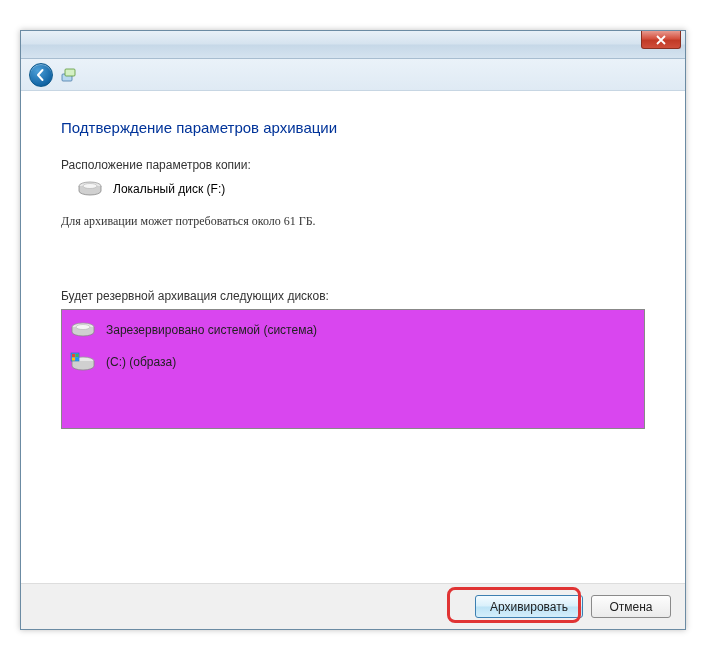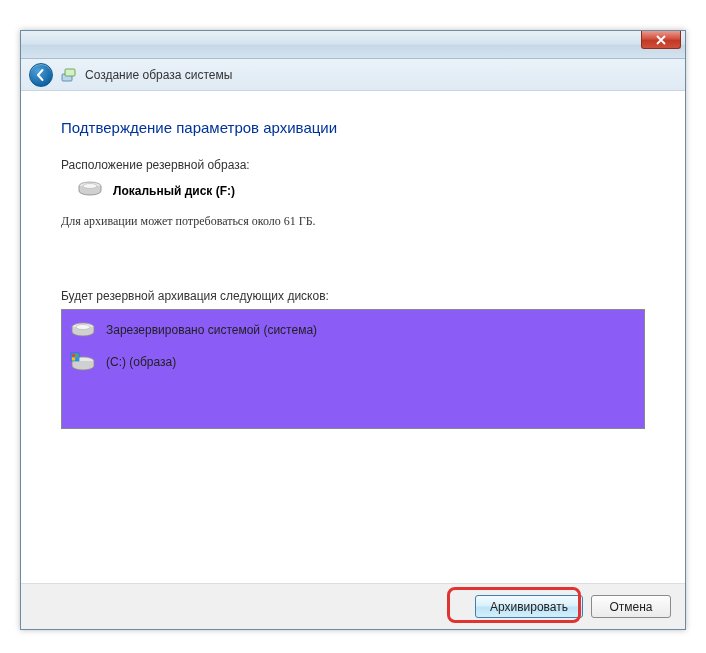--- a/index.html
+++ b/index.html
@@ -79,42 +79,41 @@
       font-weight: normal;
       margin-bottom: 22px;
     }
     .section-label {
       color: #333;
       font-size: 12px;
       margin-bottom: 8px;
     }
     .location-row {
       display: flex;
-      align-items: flex-end;
+      align-items: center;
       gap: 10px;
       margin: 8px 0 16px 16px;
-      font-weight: bold;
     }
     .drive-icon { width: 26px; height: 18px; display: flex; }
     .size-text {
       color: #333;
       font-size: 12px;
       margin-bottom: 60px;
       font-family: Liberation Serif, serif;
     }
     .disk-list-label {
       color: #333;
       font-size: 12px;
       margin-bottom: 6px;
     }
     .disk-list {
       border: 1px solid #888;
       height: 120px;
       padding: 4px;
-      background: #8b5cf6;
+      background: #d946ef;
     }
     .disk-row {
       display: flex;
       align-items: center;
       gap: 10px;
       padding: 6px 4px;
     }
     .disk-row-icon { width: 26px; height: 20px; display: flex; align-items: center; }
     .disk-text { font-size: 12px; color: #222; }
     .footer {
@@ -181,27 +180,26 @@
       <svg viewBox="0 0 14 14">
         <path d="M8.5 2 L4 7 L8.5 12" stroke="#fff" stroke-width="2" fill="none" stroke-linecap="round" stroke-linejoin="round"></path>
       </svg>
     </div>
     <span class="header-icon">
       <svg viewBox="0 0 16 16">
         <rect x="1" y="7" width="10" height="7" rx="1" fill="#b8d8f0" stroke="#4a7ba8" stroke-width="0.8"></rect>
         <rect x="4" y="2" width="10" height="7" rx="1" fill="#d4f0c4" stroke="#5a9838" stroke-width="0.8"></rect>
       </svg>
     </span>
-    <span class="header-title">Создание образа системы</span>
   </div>
 
   <div class="content">
     <h1 class="main-heading">Подтверждение параметров архивации</h1>
 
-    <div class="section-label">Расположение резервной образа:</div>
+    <div class="section-label">Расположение параметров копии:</div>
     <div class="location-row">
       <span class="drive-icon">
         <svg viewBox="0 0 26 18">
           <ellipse cx="13" cy="6" rx="11" ry="4" fill="#e8e8e8" stroke="#999" stroke-width="0.8"></ellipse>
           <path d="M2 6 L2 11 A11 4 0 0 0 24 11 L24 6" fill="#d0d0d0" stroke="#888" stroke-width="0.8"></path>
           <ellipse cx="13" cy="6" rx="7" ry="2.5" fill="#f5f5f5" stroke="#aaa" stroke-width="0.5"></ellipse>
         </svg>
       </span>
       <span>Локальный диск (F:)</span>
     </div>

